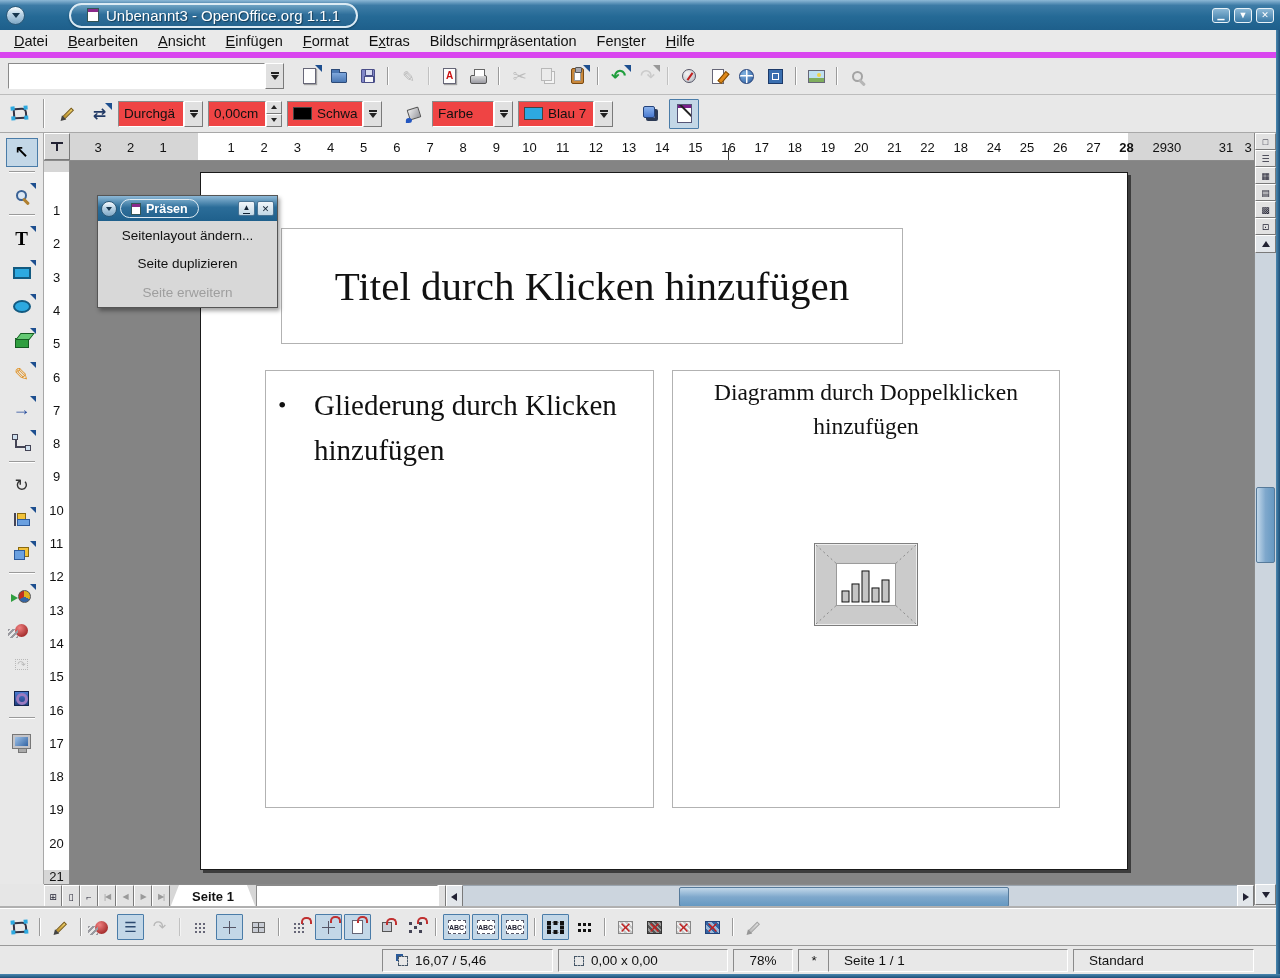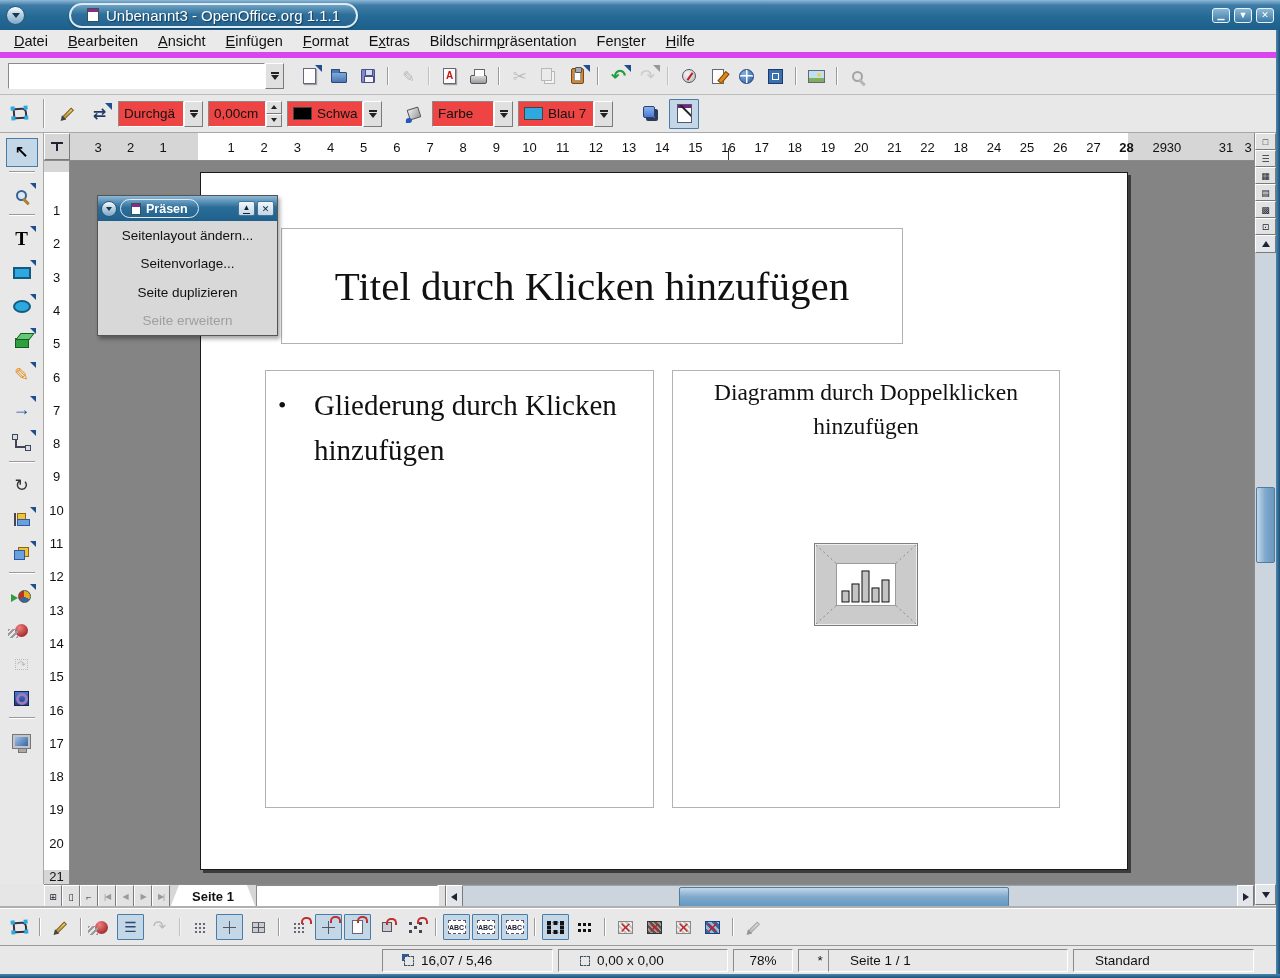--- a/index.html
+++ b/index.html
@@ -103,21 +103,21 @@
   .page-tab{position:relative;padding:0 22px;background:#fff;display:flex;align-items:center;font-weight:bold;font-size:13px;clip-path:polygon(0 100%,9px 0,calc(100% - 9px) 0,100% 100%)}
   .tab-strip{width:182px;background:#fff;border:1px solid;border-color:#8a8a8a #fff #fff #8a8a8a}
   .splitter{width:8px;background:#e0e0e0;border:1px solid;border-color:#fff #7a7a7a #7a7a7a #fff}
   .hscroll{flex:1;display:flex;background:#ccd5de}
   .hscroll .sb-btn{width:17px}
   .h-track{flex:1;position:relative;border-top:1px solid #9aa4ae}
   .h-thumb{position:absolute;top:1px;bottom:1px;left:216px;width:330px;background:linear-gradient(180deg,#c2d8ea,#7fa8cc 50%,#6699c2);border:1px solid #567a9a;border-radius:2px}
   
   .optionbar{position:absolute;left:0;top:908px;width:1276px;height:37px;background:#e8e8e8;border-top:1px solid #fff;box-shadow:0 -2px 0 #b0b0b0;display:flex;align-items:center;padding-left:6px;gap:2px}
   .statusbar{position:absolute;left:0;top:945px;width:1276px;height:29px;background:#e8e8e8;border-top:1px solid #9a9a9a;font-size:13.5px}
-  .sb-field{position:absolute;top:3px;height:23px;border:1px solid;border-color:#8a8a8a #fff #fff #8a8a8a;display:flex;align-items:center;padding:0 21px;gap:7px;background:#e8e8e8;white-space:nowrap;overflow:hidden}
+  .sb-field{position:absolute;top:3px;height:23px;border:1px solid;border-color:#8a8a8a #fff #fff #8a8a8a;display:flex;align-items:center;padding:0 15px;gap:7px;background:#e8e8e8;white-space:nowrap;overflow:hidden}
   .sh-dashsq{width:10px;height:10px;border:1px dashed #456;flex:none;position:relative}
   .sh-dashsq.pos::after{content:"";position:absolute;left:-3px;top:-3px;width:5px;height:5px;border-left:2px solid #2a5a9a;border-top:2px solid #2a5a9a}
   
   .sh{position:relative}
   .sh-page{width:13px;height:16px;background:#fdfdfd;border:1px solid #667;box-shadow:1px 1px 1px rgba(0,0,0,.3);font-size:10px;font-weight:bold}
   .sh-folder{width:16px;height:11px;margin-top:3px;background:linear-gradient(#7fa8dc,#4a77b4);border:1px solid #2c4a78;border-radius:1px}
   .sh-folder::before{content:"";position:absolute;top:-4px;left:-1px;width:7px;height:3px;background:#4a77b4;border:1px solid #2c4a78;border-bottom:0;border-radius:1px 1px 0 0}
   .sh-floppy{width:14px;height:14px;background:#8086c8;border:1px solid #4a4e88;border-radius:1px}
   .sh-floppy::before{content:"";position:absolute;left:3px;top:0;width:6px;height:5px;background:#d8dcf0;border:1px solid #4a4e88;border-top:0}
   .sh-floppy::after{content:"";position:absolute;left:2px;bottom:0;width:8px;height:5px;background:#f4f4f8;border:1px solid #4a4e88;border-bottom:0}
@@ -516,23 +516,20 @@
             <span>✕</span>
           </span>
       </span>
     </div>
     <div>
 
         <div class="pal-item">
           <span>Seitenlayout ändern...</span>
         </div>
         <div class="pal-item">
-          <span>Seitenvorlage...</span>
-        </div>
-        <div class="pal-item">
           <span>Seite duplizieren</span>
         </div>
         <div class="pal-item disabled">
           <span>Seite er​weitern</span>
         </div>
       </div>
   </div>
 
   <div class="vscroll">
     <span style="display:contents">

